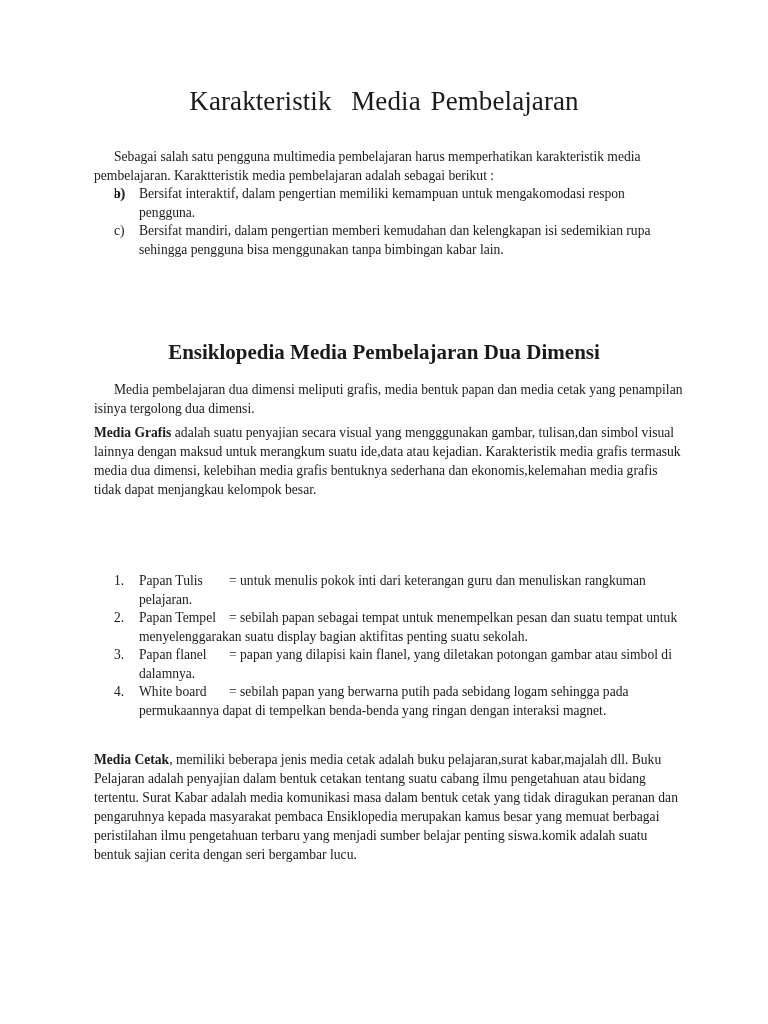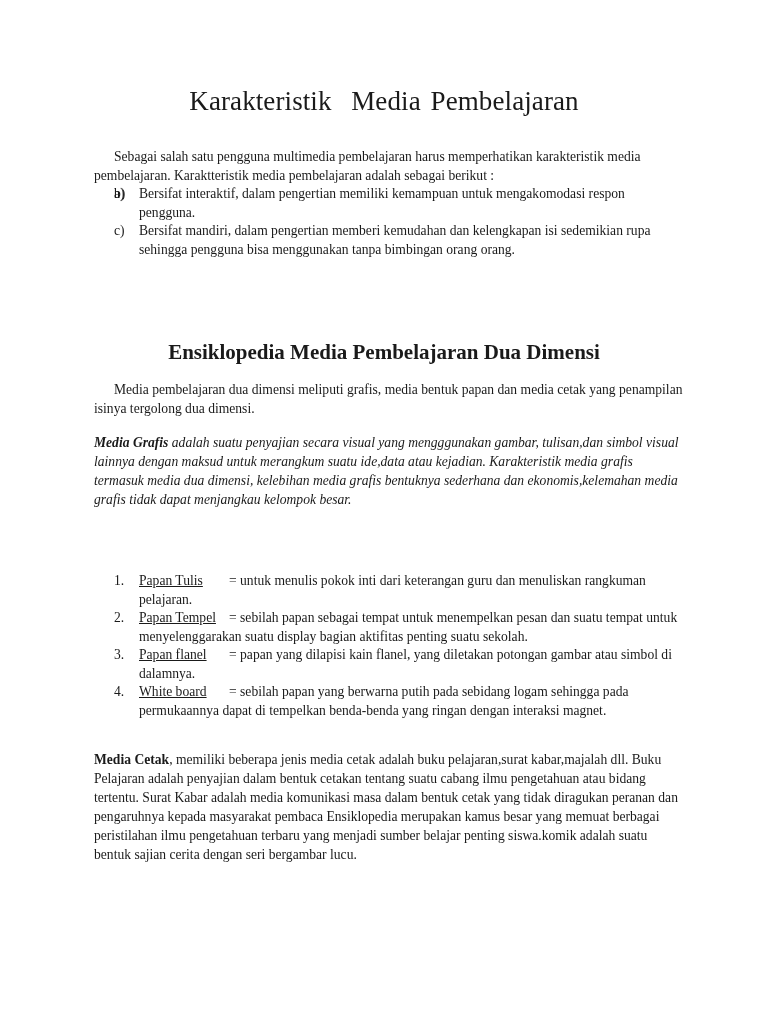--- a/index.html
+++ b/index.html
@@ -68,21 +68,20 @@
       margin: 0;
     }
     .list li .marker {
       position: absolute;
       left: 0;
       top: 0;
     }
     .list .term {
       display: inline-block;
       width: 90px;
-      text-decoration: underline;
     }
   </style>
 </head>
 <body>
 
 <div class="page">
 
   <h1 class="title1" style="white-space:pre;">Karakteristik  Media Pembelajaran</h1>
 
   <p class="para indent" style="top:135px;margin-top:12px;">Sebagai salah satu pengguna multimedia pembelajaran harus memperhatikan karakteristik media pembelajaran. Karaktteristik media pembelajaran adalah sebagai berikut :</p>
@@ -90,29 +89,29 @@
   <ul class="list" style="top:185px;">
     <li>
       <span class="marker">a)</span>
     </li>
     <li>
       <span class="marker">b)</span>
       <span>Bersifat interaktif, dalam pengertian memiliki kemampuan untuk mengakomodasi respon pengguna.</span>
     </li>
     <li>
       <span class="marker">c)</span>
-      <span>Bersifat mandiri, dalam pengertian memberi kemudahan dan kelengkapan isi sedemikian rupa sehingga pengguna bisa menggunakan tanpa bimbingan orang orang.</span>
+      <span>Bersifat mandiri, dalam pengertian memberi kemudahan dan kelengkapan isi sedemikian rupa sehingga pengguna bisa menggunakan tanpa bimbingan kabar lain.</span>
     </li>
   </ul>
 
   <h2 class="title2">Ensiklopedia Media Pembelajaran Dua Dimensi</h2>
 
   <p class="para indent" style="top:380px;">Media pembelajaran dua dimensi meliputi grafis, media bentuk papan dan media cetak yang penampilan isinya tergolong dua dimensi.</p>
 
-  <p class="para" style="top:433px;font-style:italic;">
+  <p class="para" style="top:423px;">
     <b>Media Grafis</b><span> adalah suatu penyajian secara visual yang mengggunakan gambar, tulisan,dan simbol visual lainnya dengan maksud untuk merangkum suatu ide,data atau kejadian. Karakteristik media grafis termasuk media dua dimensi, kelebihan media grafis bentuknya sederhana  dan ekonomis,kelemahan media grafis tidak dapat menjangkau kelompok besar.</span>
   </p>
 
 
   <ul class="list" style="top:572px;">
     <li>
       <span class="marker">1.</span>
       <span class="term">Papan Tulis</span><span>= untuk menulis pokok inti dari keterangan guru dan menuliskan rangkuman pelajaran.</span>
     </li>
     <li>

